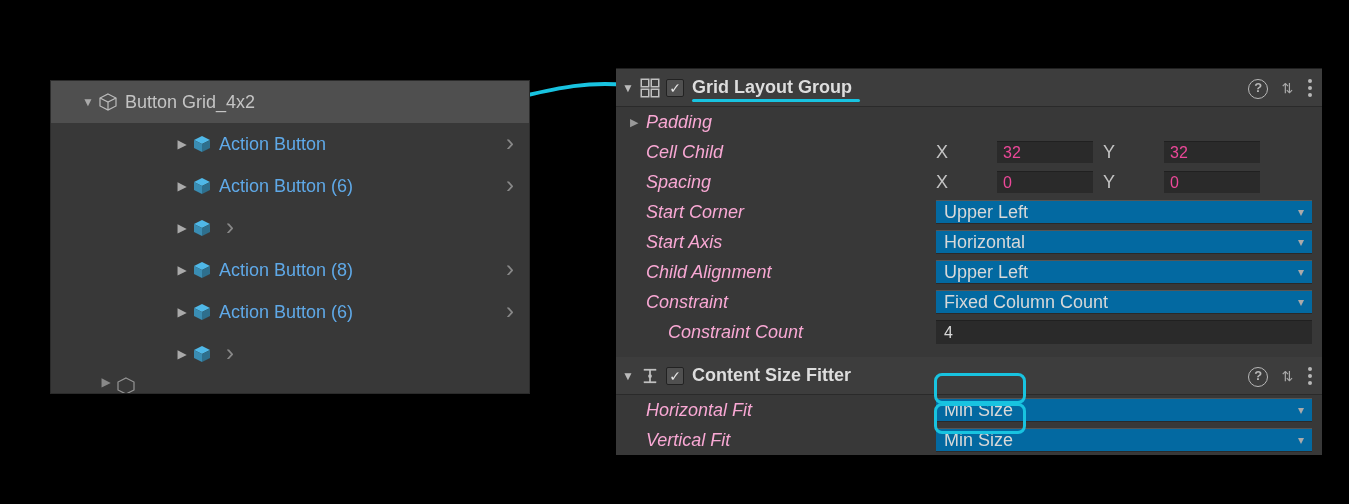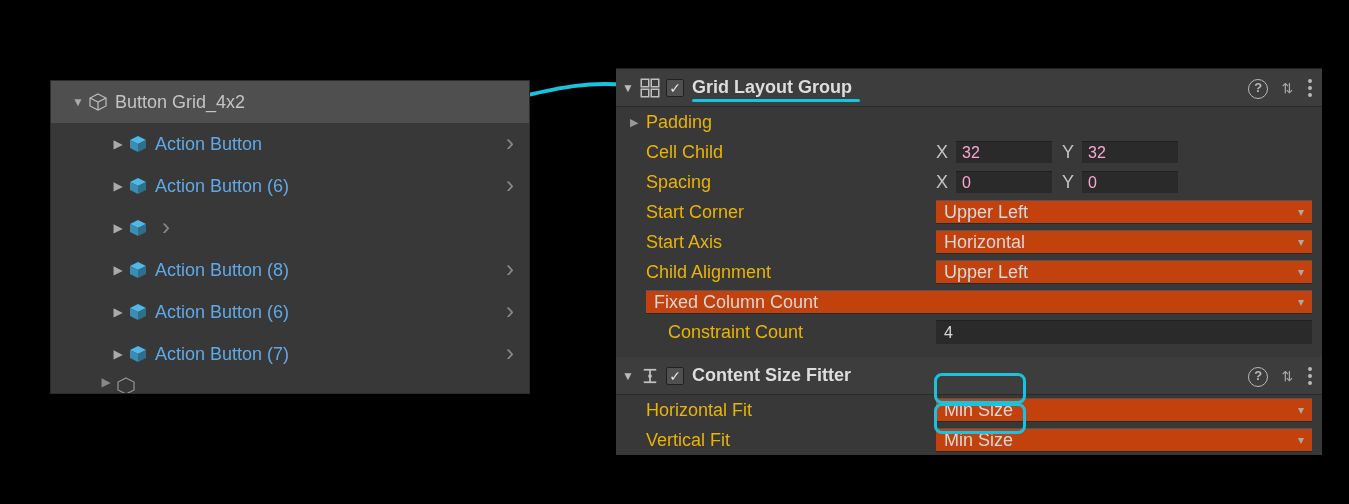--- a/index.html
+++ b/index.html
@@ -30,22 +30,22 @@
   .h-fold.right::before { content: "▶"; }
   .h-fold.down::before  { content: "▼"; }
   .h-icon-cube { width: 22px; height: 22px; margin-right: 6px; display:flex; align-items:center; justify-content:center; }
   .h-icon-prefab { width: 22px; height: 22px; margin-right: 6px; display:flex; align-items:center; justify-content:center; }
   .h-label { flex: 1; white-space: nowrap; overflow: hidden; }
   .h-label.prefab { color: #5fa9e8; }
   .h-chev {
     width: 22px; text-align: center; color: #888; font-size: 16px;
   }
   .h-chev::before { content: "›"; font-size: 24px; line-height: 0; position: relative; top: 2px; }
-  .indent-0 { padding-left: 18px; }
-  .indent-1 { padding-left: 58px; }
+  .indent-0 { padding-left: 28px; }
+  .indent-1 { padding-left: 82px; margin-left: 40px; }
 
   
   .cube-svg { width:20px; height:20px; }
   .cube-svg .outline { stroke:#bdbdbd; stroke-width:1.2; fill:none; }
   .prefab-svg { width:20px; height:20px; }
   .prefab-svg .face1 { fill:#4fb8e8; }
   .prefab-svg .face2 { fill:#3a8db3; }
   .prefab-svg .face3 { fill:#2e6f8d; }
 
   
@@ -97,33 +97,34 @@
   .comp-actions .menu span { width:4px; height:4px; background:#b8b8b8; border-radius:50%; }
 
   .prop-row {
     display:flex; align-items:center;
     height: 30px;
     padding: 0 10px 0 30px;
   }
   .prop-row.foldable { padding-left: 14px; }
   .prop-row.foldable .pfold { width:16px; font-size:11px; color:#999; }
   .prop-row.foldable .pfold::before { content:"▶"; }
-  .prop-label { width: 290px; color:#eab308; }
+  .prop-label { width: 290px; color:#f9a8d4;font-style:italic; }
   .prop-label.sub { padding-left: 22px; }
 
   .xy-pair { display:flex; gap:10px; flex:1; }
   .xy-field { display:flex; align-items:center; gap:6px; }
   .xy-field .ax { color:#c4c4c4; width:14px; }
   .num-in {
-    width: 96px; height:22px; background:#2a2a2a; color:#f9a8d4;
+    width: 96px; height:22px; background:#2a2a2a; color:#ec4899;
     border:none; border-top:1px solid #202020; padding:0 6px; font-size:16px;
     outline:none;
+    margin-left:41px;
   }
   .dd {
-    flex:1; height:24px; background:#c2410c; color:#d8d8d8;
+    flex:1; height:24px; background:#0369a1; color:#d8d8d8;
     border-top:1px solid #555; border-bottom:1px solid #2a2a2a;
     display:flex; align-items:center; padding:0 8px; position:relative;
   }
   .dd::after { content:"▾"; position:absolute; right:8px; color:#aaa; font-size:12px; }
   .num-wide {
     flex:1; height:24px; background:#2a2a2a; color:#d8d8d8;
     border:none; border-top:1px solid #202020; padding:0 8px; font-size:16px; outline:none;
   }
 
   .gap { height:10px; }
@@ -224,21 +225,20 @@
   </div>
   <div class="h-row indent-1">
     <span class="h-fold right"></span>
     <span class="h-icon-prefab">
         <svg class="prefab-svg" viewBox="0 0 20 20">
           <polygon class="face1" points="10,2 18,6 10,10 2,6"></polygon>
           <polygon class="face2" points="2,6 10,10 10,18 2,14"></polygon>
           <polygon class="face3" points="18,6 18,14 10,18 10,10"></polygon>
         </svg>
       </span>
-    <span class="h-label prefab">Action Button (7)</span>
     <span class="h-chev"></span>
   </div>
 
   <div class="h-cut">
     <span class="h-fold right"></span>
     <span class="h-icon-cube">
       <svg class="cube-svg" viewBox="0 0 20 20">
           <polygon class="outline" points="10,2 18,6 18,14 10,18 2,14 2,6"></polygon>
         </svg>
     </span>
@@ -309,20 +309,21 @@
   </div>
   <div class="prop-row">
     <span class="prop-label">Start Axis</span>
     <span class="dd">Horizontal</span>
   </div>
   <div class="prop-row">
     <span class="prop-label">Child Alignment</span>
     <span class="dd">Upper Left</span>
   </div>
   <div class="prop-row">
+    <span class="prop-label">Constraint</span>
     <span class="dd">Fixed Column Count</span>
   </div>
   <div class="prop-row">
     <span class="prop-label sub">Constraint Count</span>
     <input class="num-wide" value="4" style="">
   </div>
 
   <div class="gap"></div>
 
   <div class="comp-header">

